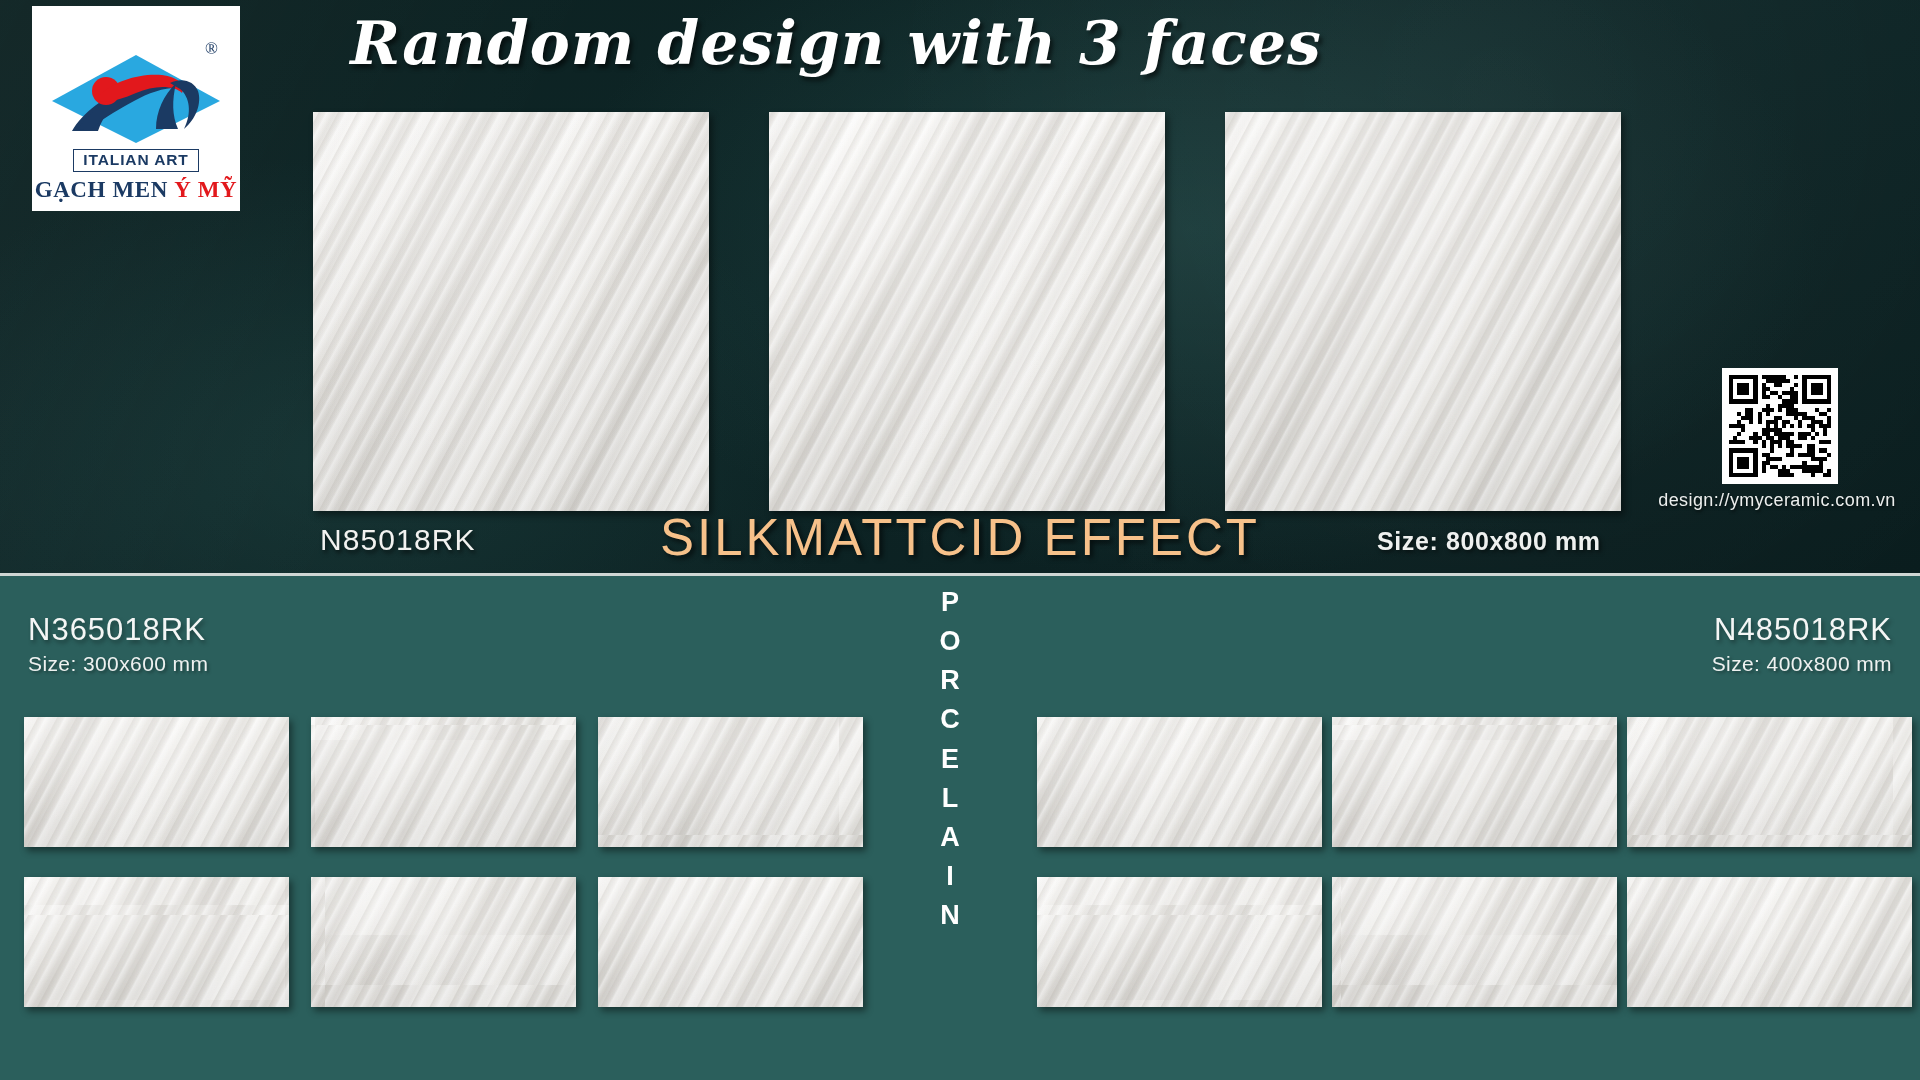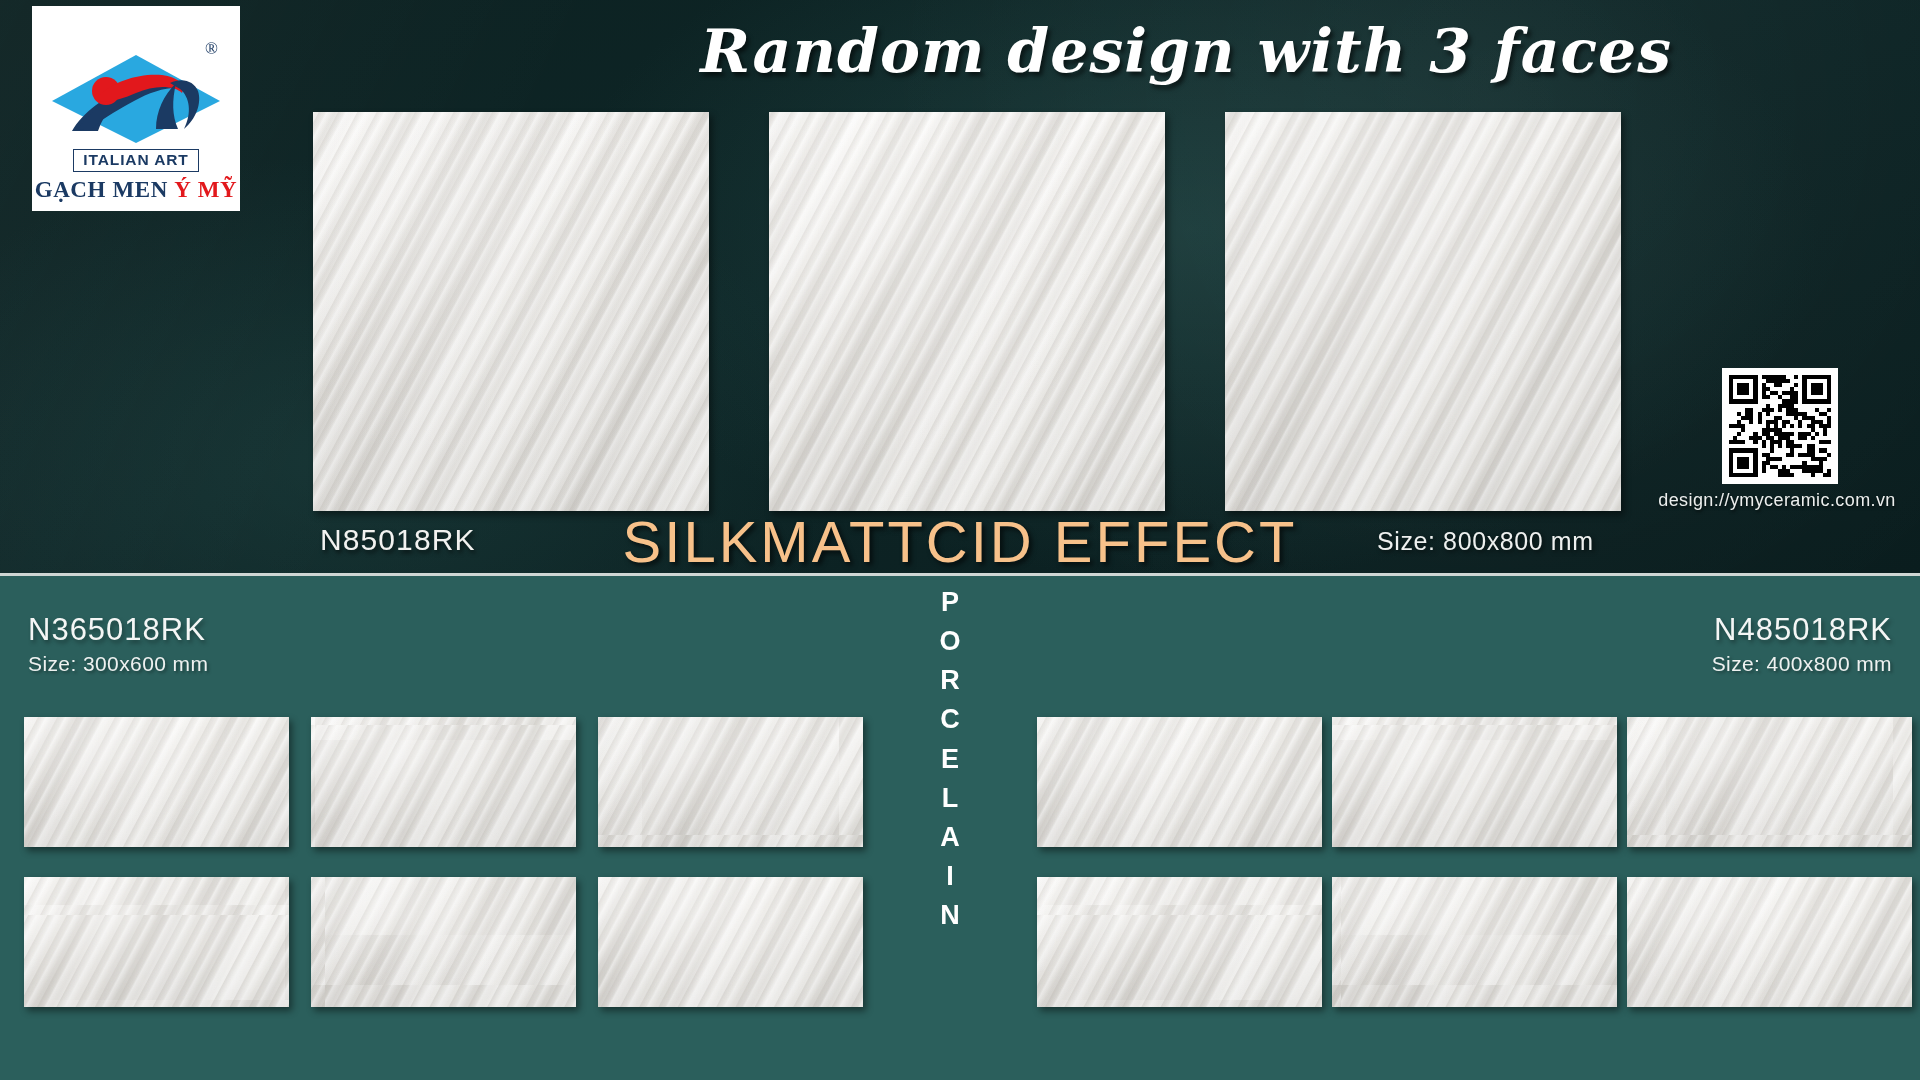--- a/index.html
+++ b/index.html
@@ -44,21 +44,21 @@
     font-size: 15.5px; letter-spacing: 0.9px; padding: 1px 9px 2px 9px;
     font-family: "Liberation Sans", sans-serif; margin-bottom: 5px;
   }
   .logo-gach {
     font-family: "Liberation Serif", serif; font-weight: bold; font-size: 23px;
     color: #1b3a63; letter-spacing: 0.6px; white-space: nowrap;
   }
   .logo-gach .red { color: #e2181c; }
 
   .headline {
-    position: absolute; left: 0; top: 16px; width: 1672px; text-align: right;
+    position: absolute; left: 0; top: 8px; width: 1672px; text-align: center;
     font-family: "DejaVu Serif", "Liberation Serif", serif;
     font-style: italic; font-weight: bold;
     font-size: 60px; color: #ffffff; letter-spacing: 1px;
     text-shadow: 3px 4px 4px rgba(0,0,0,0.55);
     z-index: 5;
   }
 
   
   .big-tiles {
     position: absolute; left: 313px; top: 112px;
@@ -101,26 +101,26 @@
 
   
   .top-code {
     position: absolute; left: 320px; top: 523px;
     font-size: 30px; color: #f2f2f0; letter-spacing: 1.1px;
     text-shadow: 2px 3px 4px rgba(0,0,0,0.6); z-index: 5;
   }
   .top-size {
     position: absolute; left: 1377px; top: 527px;
     font-size: 25px; color: #eef0ef; letter-spacing: 0.6px;
-    text-shadow: 2px 2px 4px rgba(0,0,0,0.6); z-index: 5;
+    text-shadow: 2px 2px 4px rgba(0,0,0,0.6); z-index: 5; font-weight: bold;
   }
 
   .effect-title {
     position: absolute; left: 0; top: 508px; width: 1920px; text-align: center;
-    font-size: 58px; color: #f7c18a; letter-spacing: 3px;
+    font-size: 51px; color: #f7c18a; letter-spacing: 3px;
     text-shadow: 3px 3px 5px rgba(0,0,0,0.65);
     z-index: 7; font-weight: 300;
   }
 
   .qr-wrap { position: absolute; left: 1722px; top: 368px; z-index: 5; }
   .qr-code { width: 116px; height: 116px; background: #ffffff; padding: 7px; }
   .qr-grid { width: 102px; height: 102px; display: grid;
              grid-template-columns: repeat(25, 1fr); grid-template-rows: repeat(25, 1fr); }
   .qr-grid i { background: #000; }
   .qr-url {

